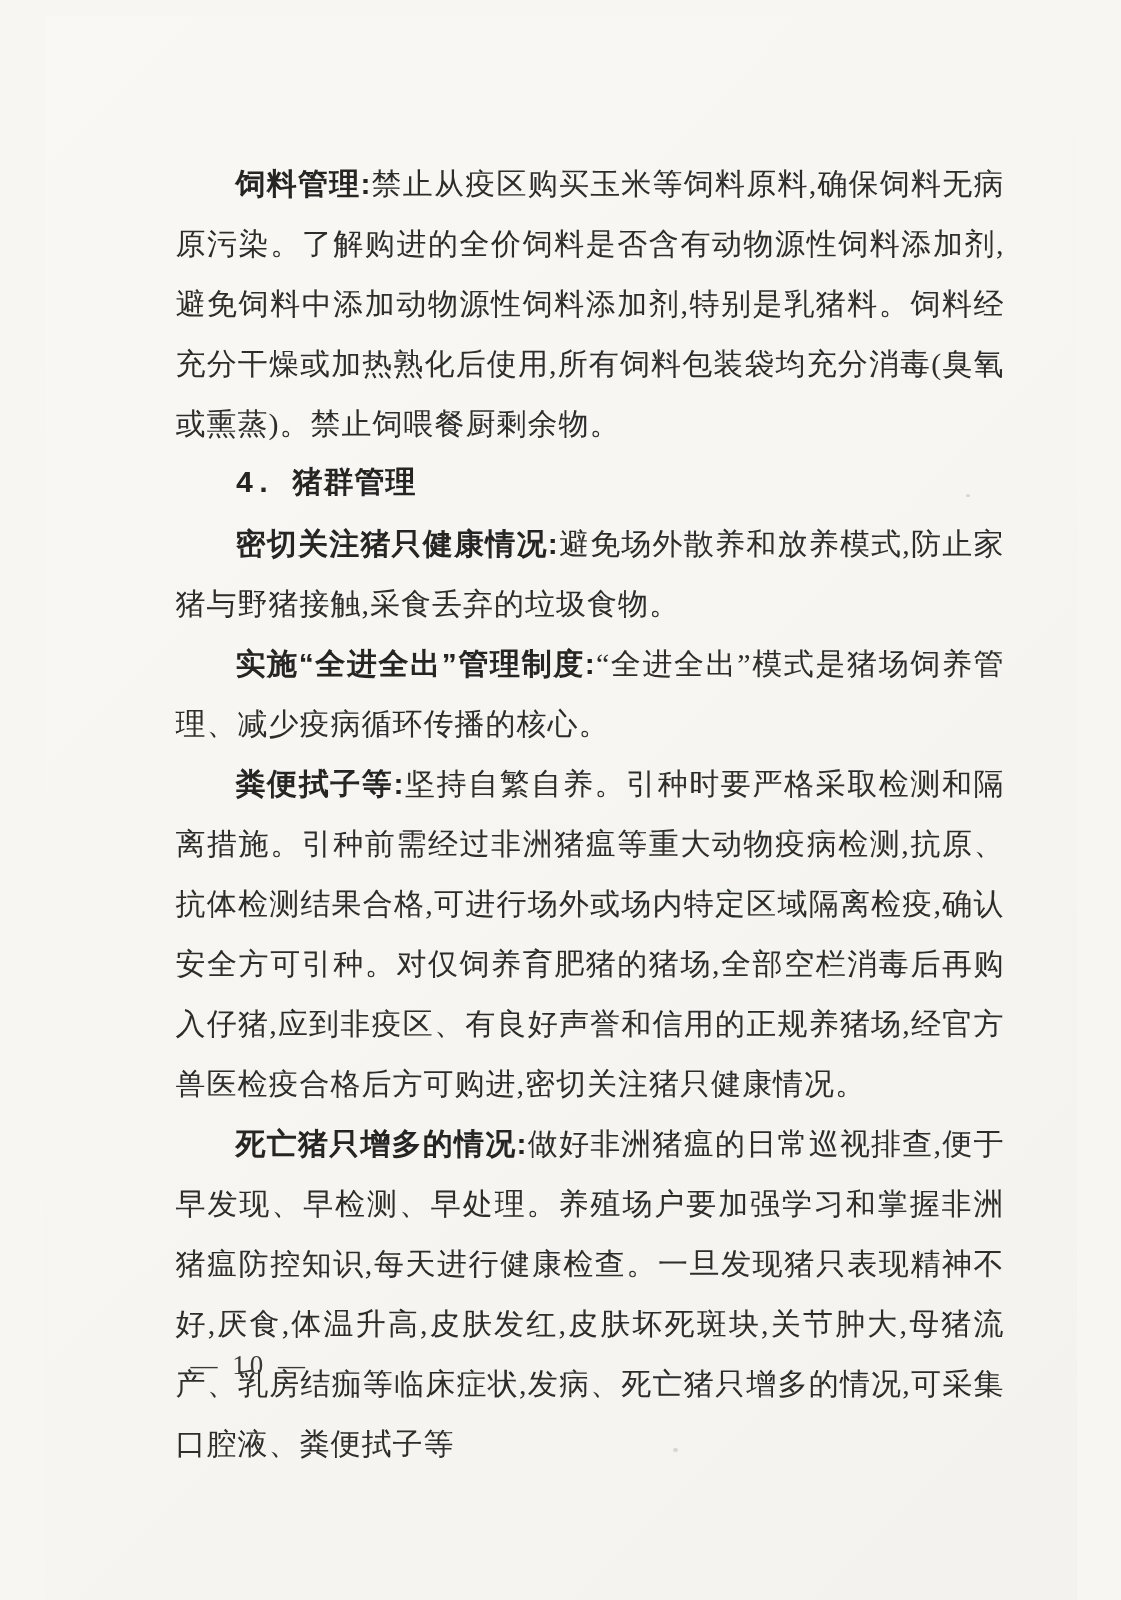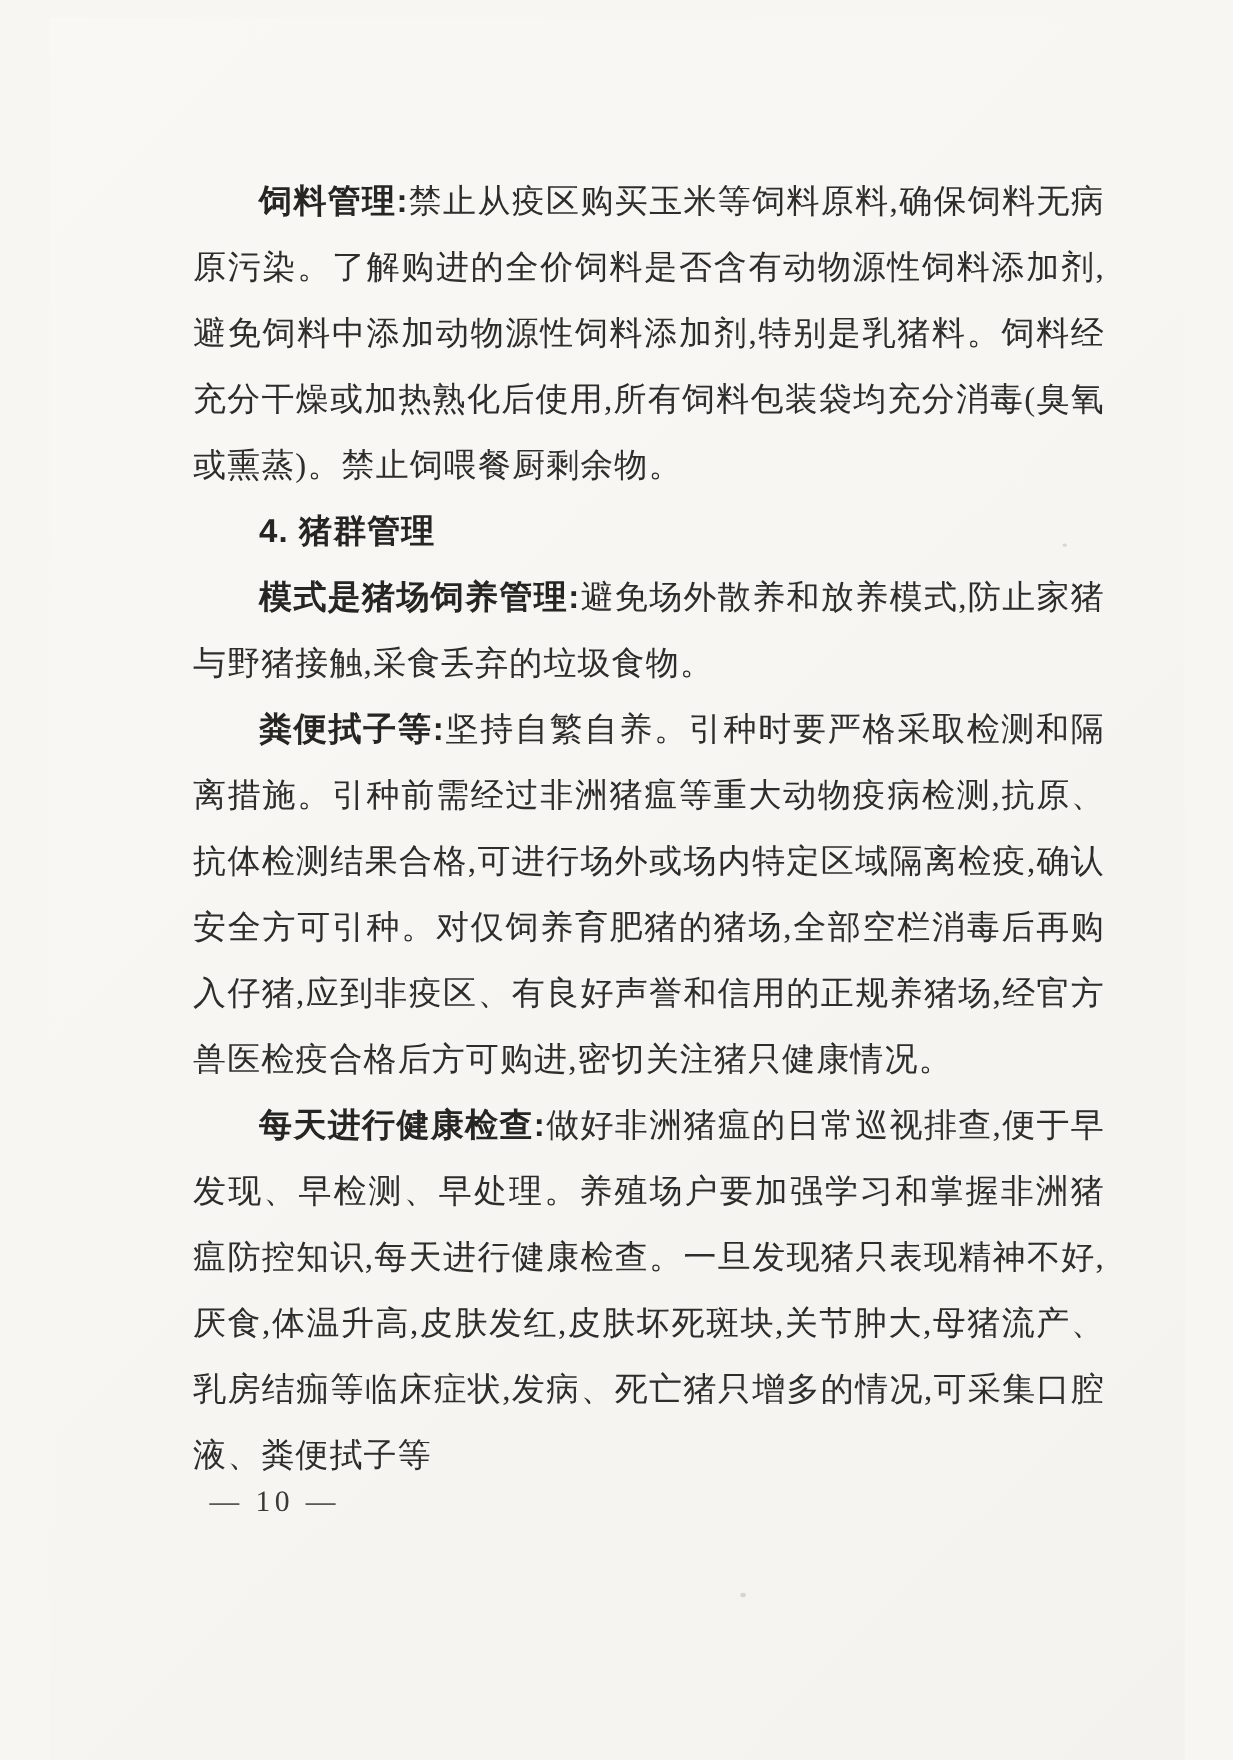--- a/index.html
+++ b/index.html
@@ -30,21 +30,21 @@
   }
   .para .lead {
     font-weight: 700;
     font-family: "Liberation Sans", "DejaVu Sans", sans-serif;
     color: #262524;
   }
   .section-heading {
     margin: 0;
     text-indent: 2em;
     font-weight: 700;
-    font-family: Liberation Sans, sans-serif;
+    font-family: Liberation Mono, monospace;
     color: #262524;
   }
   .page-footer {
     position: absolute;
     left: 146px;
     top: 1329px;
     font-size: 27px;
     line-height: 40px;
     letter-spacing: 4px;
     color: #3a3938;
@@ -61,25 +61,26 @@
 </style>
 </head>
 <body>
 
 <div class="page">
 
   <p class="para"><span class="lead">饲料管理:</span><span>禁止从疫区购买玉米等饲料原料,确保饲料无病原污染。了解购进的全价饲料是否含有动物源性饲料添加剂,避免饲料中添加动物源性饲料添加剂,特别是乳猪料。饲料经充分干燥或加热熟化后使用,所有饲料包装袋均充分消毒(臭氧或熏蒸)。禁止饲喂餐厨剩余物。</span></p>
 
   <p class="section-heading">4. 猪群管理</p>
 
-  <p class="para"><span class="lead">模式是猪场饲养管理:</span><span>避免场外散养和放养模式,防止家猪与野猪接触,采食丢弃的垃圾食物。</span></p>
+  <p class="para"><span class="lead">密切关注猪只健康情况:</span><span>避免场外散养和放养模式,防止家猪与野猪接触,采食丢弃的垃圾食物。</span></p>
 
+  <p class="para"><span class="lead">实施“全进全出”管理制度:</span><span>“全进全出”模式是猪场饲养管理、减少疫病循环传播的核心。</span></p>
 
   <p class="para"><span class="lead">粪便拭子等:</span><span>坚持自繁自养。引种时要严格采取检测和隔离措施。引种前需经过非洲猪瘟等重大动物疫病检测,抗原、抗体检测结果合格,可进行场外或场内特定区域隔离检疫,确认安全方可引种。对仅饲养育肥猪的猪场,全部空栏消毒后再购入仔猪,应到非疫区、有良好声誉和信用的正规养猪场,经官方兽医检疫合格后方可购进,密切关注猪只健康情况。</span></p>
 
-  <p class="para"><span class="lead">每天进行健康检查:</span><span>做好非洲猪瘟的日常巡视排查,便于早发现、早检测、早处理。养殖场户要加强学习和掌握非洲猪瘟防控知识,每天进行健康检查。一旦发现猪只表现精神不好,厌食,体温升高,皮肤发红,皮肤坏死斑块,关节肿大,母猪流产、乳房结痂等临床症状,发病、死亡猪只增多的情况,可采集口腔液、粪便拭子等</span></p>
+  <p class="para"><span class="lead">死亡猪只增多的情况:</span><span>做好非洲猪瘟的日常巡视排查,便于早发现、早检测、早处理。养殖场户要加强学习和掌握非洲猪瘟防控知识,每天进行健康检查。一旦发现猪只表现精神不好,厌食,体温升高,皮肤发红,皮肤坏死斑块,关节肿大,母猪流产、乳房结痂等临床症状,发病、死亡猪只增多的情况,可采集口腔液、粪便拭子等</span></p>
 
   <div class="page-footer">— 10 —</div>
 
   <div class="scan-speck speck-1"></div>
   <div class="scan-speck speck-2"></div>
 
 </div>
 
 </body></html>

